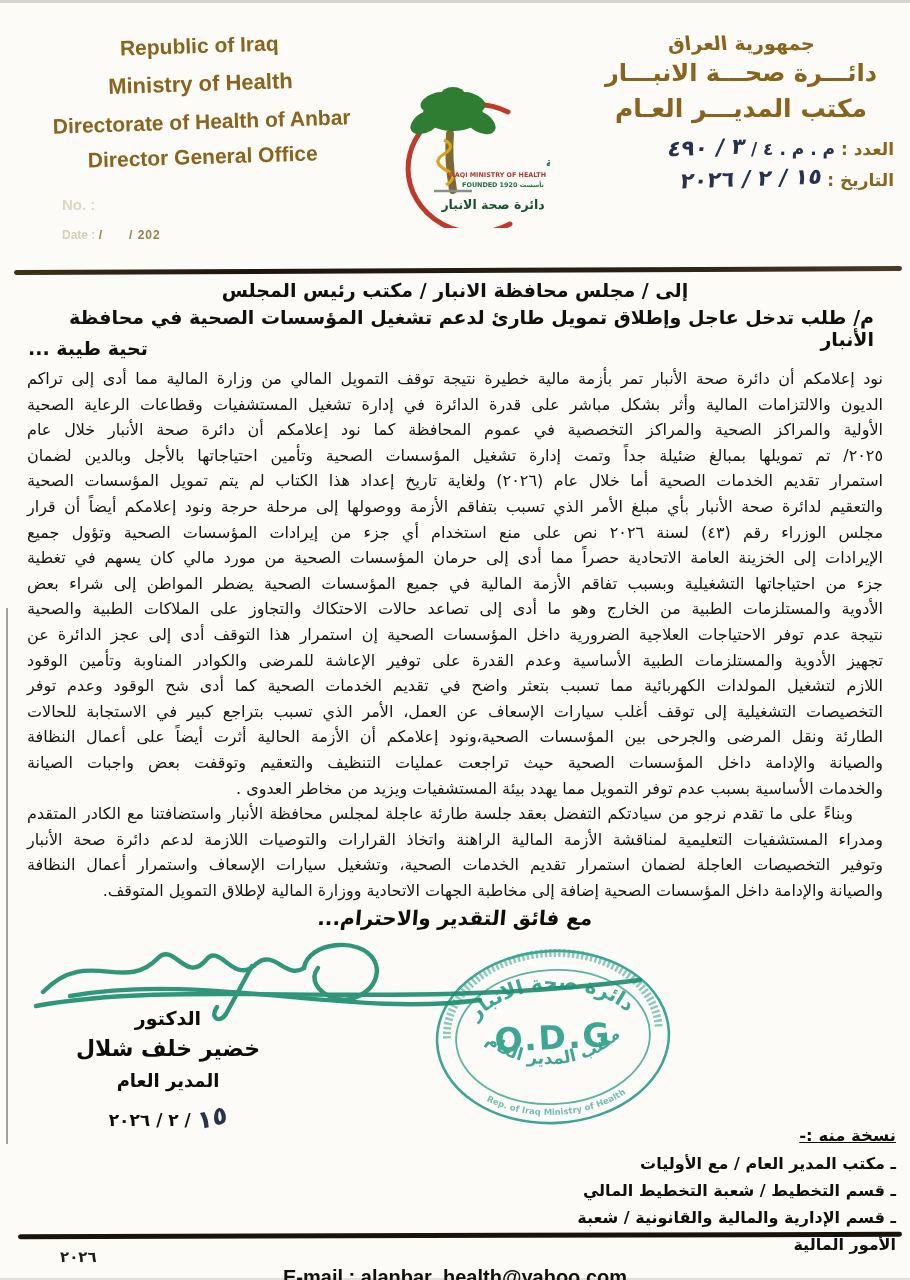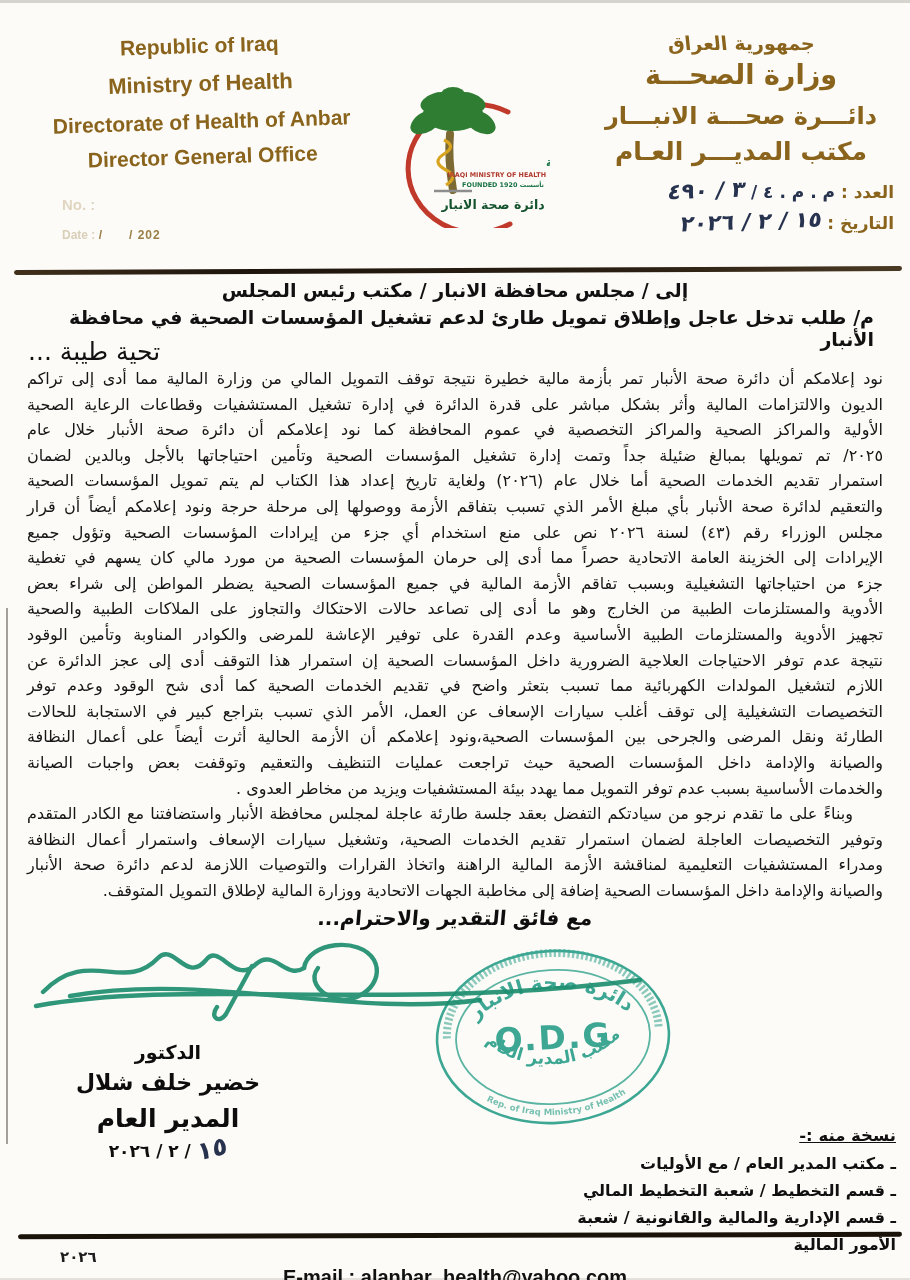--- a/index.html
+++ b/index.html
@@ -41,36 +41,36 @@
   .ar-ref .ink{color:var(--ink,#26324e);}
   .ar-ref .hand{color:var(--ink,#26324e);font-size:22px;display:inline-block;transform:skewX(-10deg) rotate(-2deg);}
 
   .hr1{position:absolute;top:268px;left:14px;width:888px;height:5px;border-radius:3px;
     background:linear-gradient(90deg,#41301c,#1e150c 25%,#2a1f12 70%,#4a3a24);transform:rotate(-0.25deg);}
 
   .to-line{position:absolute;top:279px;left:0;width:100%;text-align:center;direction:rtl;
     font-weight:bold;font-size:19px;color:#111;}
   .subject-line{position:absolute;top:306px;left:20px;width:854px;text-align:right;direction:rtl;
     font-weight:bold;font-size:19px;color:#111;}
-  .greeting{position:absolute;top:337px;left:28px;direction:rtl;font-weight:normal;font-size:25px;color:#111;}
+  .greeting{position:absolute;top:337px;left:28px;direction:rtl;font-weight:bold;font-size:19px;color:#111;}
 
   .body-text{position:absolute;top:366px;left:27px;width:856px;direction:rtl;font-size:16px;
     line-height:25.6px;color:#161616;}
   .body-line{text-align:justify;text-align-last:justify;}
   .para1 .body-line:last-child{text-align-last:right;}
   .para2 .body-line:first-child{padding-right:30px;}
   .para2 .body-line:last-child{text-align-last:right;}
   .closing{margin-top:3px;text-align:center;font-weight:bold;font-size:20px;color:#0e0e0e;
     transform:skewX(-5deg);}
 
-  .sig-block{position:absolute;left:46px;top:1041px;width:244px;text-align:center;direction:rtl;
+  .sig-block{position:absolute;left:46px;top:1007px;width:244px;text-align:center;direction:rtl;
     font-weight:bold;color:#0d0d0d;}
   .sig-title{font-size:19px;margin-bottom:7px;}
   .sig-name{font-size:22px;margin-bottom:9px;}
-  .sig-pos{font-size:25px;margin-bottom:1px;}
+  .sig-pos{font-size:18px;margin-bottom:12px;}
   .sig-date{font-size:17px;}
   .sig-date .hand-day{display:inline-block;font-size:25px;color:var(--ink,#26324e);transform:rotate(-14deg) skewX(-8deg);}
   .sig-svg{position:absolute;left:28px;top:920px;width:620px;height:112px;}
 
   .stamp{position:absolute;left:423px;top:936px;width:260px;height:202px;transform:rotate(-3deg);opacity:.93;}
   .stamp text{font-family:"DejaVu Sans",sans-serif;}
 
   .cc{position:absolute;right:14px;top:1126px;width:368px;direction:rtl;text-align:right;color:#101010;}
   .cc-heading{display:inline-block;font-weight:bold;font-size:16.5px;text-decoration:underline;margin-bottom:5px;}
   .cc-item{font-size:16px;font-weight:bold;line-height:27px;}
@@ -114,21 +114,20 @@
       <line x1="76" y1="115" x2="114" y2="115" stroke="#8d8d8d" stroke-width="2.5"></line>
     </g>
     <text x="188" y="90" text-anchor="end" font-size="10.5" font-weight="bold" fill="#177245" direction="rtl">وزارة الصحة العراقية</text>
     <text x="188" y="101" text-anchor="end" font-size="6.4" font-weight="bold" fill="#b03a2e">IRAQI MINISTRY OF HEALTH</text>
     <text x="186" y="111" text-anchor="end" font-size="6.4" font-weight="bold" fill="#177245">FOUNDED 1920  تأسست</text>
     <text x="135" y="133" text-anchor="middle" font-size="12.5" font-weight="bold" fill="#14532d">دائرة صحة الانبار</text>
   </svg>
 
   <div class="ar-head">
     <div class="a1">جمهورية العراق</div>
-    <div class="a2">وزارة الصحـــة</div>
     <div class="a3">دائـــرة صحـــة الانبـــار</div>
     <div class="a4">مكتب المديـــر العـام</div>
     <div class="ar-ref">
       <span class="lbl">العدد : </span><span class="ink">م . م . ٤ ‏/‏ </span><span class="hand">٣ ‏/‏ ٤٩٠</span>
     </div>
     <div class="ar-ref">
       <span class="lbl">التاريخ : </span><span class="hand">١٥ ‏/‏ ٢ ‏/‏ ٢٠٢٦</span>
     </div>
   </div>
 
@@ -143,32 +142,32 @@
         <div class="body-line">نود إعلامكم أن دائرة صحة الأنبار تمر بأزمة مالية خطيرة نتيجة توقف التمويل المالي من وزارة المالية مما أدى إلى تراكم</div>
         <div class="body-line">الديون والالتزامات المالية وأثر بشكل مباشر على قدرة الدائرة في إدارة تشغيل المستشفيات وقطاعات الرعاية الصحية</div>
         <div class="body-line">الأولية والمراكز الصحية والمراكز التخصصية في عموم المحافظة كما نود إعلامكم أن دائرة صحة الأنبار خلال عام</div>
         <div class="body-line">٢٠٢٥/ تم تمويلها بمبالغ ضئيلة جداً وتمت إدارة تشغيل المؤسسات الصحية وتأمين احتياجاتها بالأجل وبالدين لضمان</div>
         <div class="body-line">استمرار تقديم الخدمات الصحية أما خلال عام (٢٠٢٦) ولغاية تاريخ إعداد هذا الكتاب لم يتم تمويل المؤسسات الصحية</div>
         <div class="body-line">والتعقيم لدائرة صحة الأنبار بأي مبلغ الأمر الذي تسبب بتفاقم الأزمة ووصولها إلى مرحلة حرجة ونود إعلامكم أيضاً أن قرار</div>
         <div class="body-line">مجلس الوزراء رقم (٤٣) لسنة ٢٠٢٦ نص على منع استخدام أي جزء من إيرادات المؤسسات الصحية وتؤول جميع</div>
         <div class="body-line">الإيرادات إلى الخزينة العامة الاتحادية حصراً مما أدى إلى حرمان المؤسسات الصحية من مورد مالي كان يسهم في تغطية</div>
         <div class="body-line">جزء من احتياجاتها التشغيلية وبسبب تفاقم الأزمة المالية في جميع المؤسسات الصحية يضطر المواطن إلى شراء بعض</div>
         <div class="body-line">الأدوية والمستلزمات الطبية من الخارج وهو ما أدى إلى تصاعد حالات الاحتكاك والتجاوز على الملاكات الطبية والصحية</div>
+        <div class="body-line">نتيجة عدم توفر الاحتياجات العلاجية الضرورية داخل المؤسسات الصحية إن استمرار هذا التوقف أدى إلى عجز الدائرة عن</div>
         <div class="body-line">تجهيز الأدوية والمستلزمات الطبية الأساسية وعدم القدرة على توفير الإعاشة للمرضى والكوادر المناوبة وتأمين الوقود</div>
-        <div class="body-line">نتيجة عدم توفر الاحتياجات العلاجية الضرورية داخل المؤسسات الصحية إن استمرار هذا التوقف أدى إلى عجز الدائرة عن</div>
         <div class="body-line">اللازم لتشغيل المولدات الكهربائية مما تسبب بتعثر واضح في تقديم الخدمات الصحية كما أدى شح الوقود وعدم توفر</div>
         <div class="body-line">التخصيصات التشغيلية إلى توقف أغلب سيارات الإسعاف عن العمل، الأمر الذي تسبب بتراجع كبير في الاستجابة للحالات</div>
         <div class="body-line">الطارئة ونقل المرضى والجرحى بين المؤسسات الصحية،ونود إعلامكم أن الأزمة الحالية أثرت أيضاً على أعمال النظافة</div>
         <div class="body-line">والصيانة والإدامة داخل المؤسسات الصحية حيث تراجعت عمليات التنظيف والتعقيم وتوقفت بعض واجبات الصيانة</div>
         <div class="body-line">والخدمات الأساسية بسبب عدم توفر التمويل مما يهدد بيئة المستشفيات ويزيد من مخاطر العدوى .</div>
       </div>
     <div class="para2">
         <div class="body-line">وبناءً على ما تقدم نرجو من سيادتكم التفضل بعقد جلسة طارئة عاجلة لمجلس محافظة الأنبار واستضافتنا مع الكادر المتقدم</div>
+        <div class="body-line">ومدراء المستشفيات التعليمية لمناقشة الأزمة المالية الراهنة واتخاذ القرارات والتوصيات اللازمة لدعم دائرة صحة الأنبار</div>
         <div class="body-line">وتوفير التخصيصات العاجلة لضمان استمرار تقديم الخدمات الصحية، وتشغيل سيارات الإسعاف واستمرار أعمال النظافة</div>
-        <div class="body-line">ومدراء المستشفيات التعليمية لمناقشة الأزمة المالية الراهنة واتخاذ القرارات والتوصيات اللازمة لدعم دائرة صحة الأنبار</div>
         <div class="body-line">والصيانة والإدامة داخل المؤسسات الصحية إضافة إلى مخاطبة الجهات الاتحادية ووزارة المالية لإطلاق التمويل المتوقف.</div>
       </div>
     <div class="closing">مع فائق التقدير والاحترام...</div>
   </div>
 
   <svg class="stamp" viewBox="0 0 260 200">
     <defs>
       <path id="arcTop" d="M 34 122 A 96 70 0 0 1 226 122"></path>
       <path id="arcBottom" d="M 52 88 A 84 62 0 0 0 208 88"></path>
       <path id="arcRing" d="M 20 100 A 110 78 0 0 0 240 100"></path>

